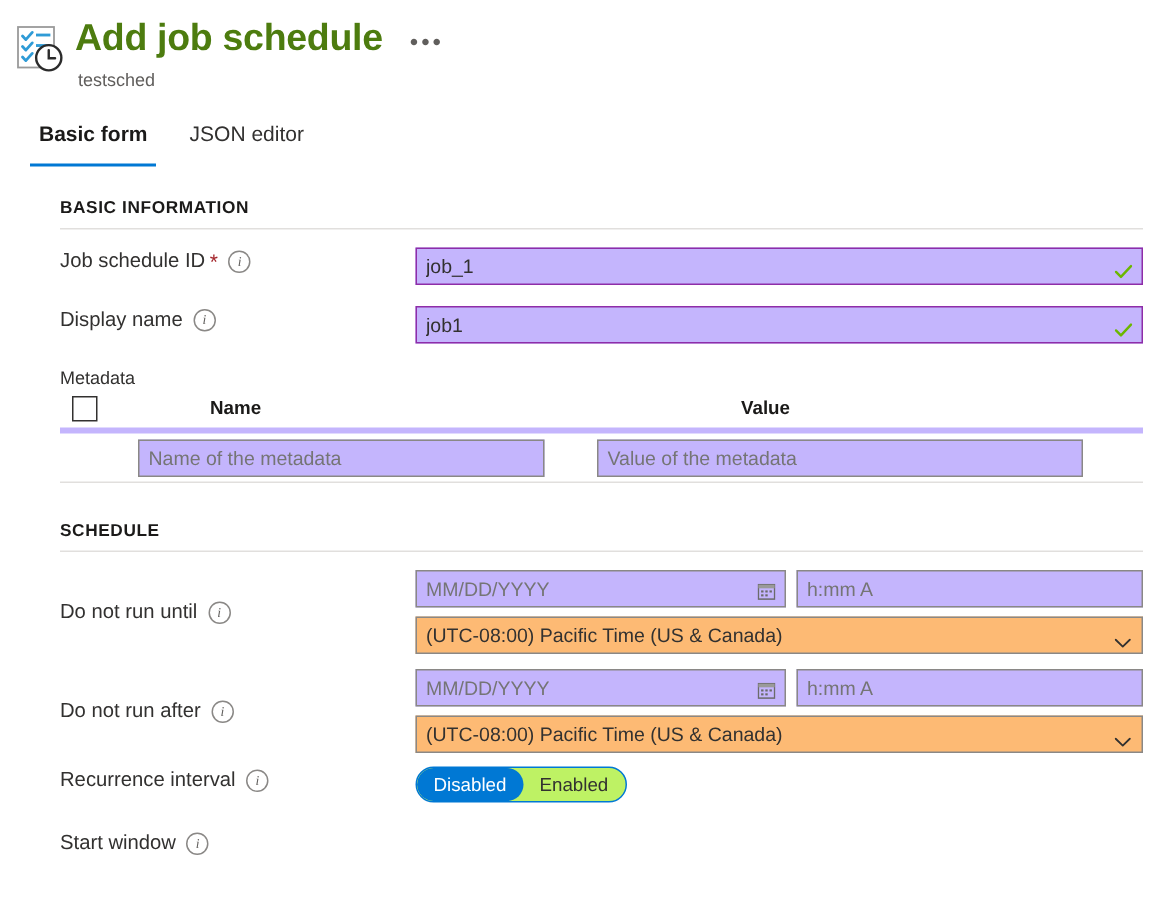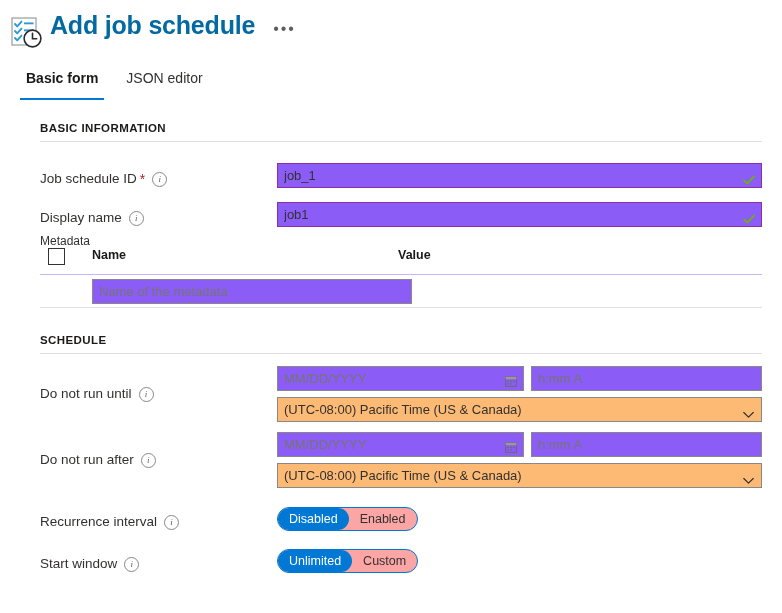--- a/index.html
+++ b/index.html
@@ -40,21 +40,21 @@
     justify-content: flex-start;
   }
   .title-line {
     display: flex;
     align-items: baseline;
   }
   .blade-title {
     font-size: 25px;
     font-weight: 600;
     line-height: 30px;
-    color: #0369a1;
+    color: #4d7c0f;
     letter-spacing: -0.2px;
     white-space: nowrap;
   }
   .ellipsis-btn {
     margin-left: 14px;
     font-size: 16px;
     line-height: 16px;
     color: #605e5c;
     letter-spacing: 2px;
     cursor: pointer;
@@ -115,21 +115,21 @@
     padding-bottom: 7px;
     border-bottom: 1px solid #e1dfdd;
     margin-bottom: 12px;
   }
   .section-schedule-wrap {
     margin-top: 26px;
   }
 
   .field-row {
     display: flex;
-    align-items: flex-end;
+    align-items: flex-start;
     min-height: 34px;
     margin-bottom: 5px;
   }
   .field-row.stacked {
     align-items: center;
   }
   .field-label {
     flex: 0 0 237px;
     max-width: 237px;
     font-size: 13.5px;
@@ -165,21 +165,21 @@
     flex: 1 1 auto;
     min-width: 0;
   }
 
   
   .azinput {
     box-sizing: border-box;
     width: 100%;
     height: 25px;
     border: 1px solid #8a8886;
-    background: #8b5cf6;
+    background: #c4b5fd;
     font-family: "Liberation Sans", sans-serif;
     font-size: 13px;
     color: #323130;
     padding: 0 6px;
     outline: none;
   }
   .azinput::placeholder { color: #757575; }
   .azinput.validated {
     border-color: #8e2da8;
     padding-right: 26px;
@@ -202,24 +202,25 @@
   .metadata-block {
     margin-top: 7px;
   }
   .metadata-label {
     font-size: 12px;
     color: #323130;
     margin-bottom: 0;
   }
   .md-head {
     display: flex;
-    align-items: flex-start;
+    align-items: center;
     height: 26px;
     padding-left: 8px;
-    border-bottom: 1px solid #c4b5fd;
+    border-bottom: 4px solid #c4b5fd;
+    gap: 48px;
   }
   .md-checkbox {
     width: 17px;
     height: 17px;
     border: 1px solid #323130;
     background: #fff;
     box-sizing: border-box;
     flex: 0 0 17px;
     cursor: pointer;
   }
@@ -244,21 +245,21 @@
     height: 32px;
     padding-left: 8px;
     border-bottom: 1px solid #e1dfdd;
   }
   .md-row-spacer { flex: 0 0 17px; }
   .md-cell-name {
     flex: 0 0 325px;
     padding-left: 27px;
     box-sizing: border-box;
   }
-  .md-cell-name .azinput { width: 320px; }
+  .md-cell-name .azinput { width: 271px; }
   .md-cell-value {
     flex: 1 1 auto;
     padding-left: 8px;
     padding-right: 40px;
     box-sizing: border-box;
   }
 
   
   .dt-stack {
     display: flex;
@@ -312,21 +313,21 @@
     pointer-events: none;
   }
 
   
   .seg {
     display: inline-flex;
     align-items: center;
     border: 1px solid #0078d4;
     border-radius: 13px;
     height: 22px;
-    background: #fca5a5;
+    background: #bef264;
     overflow: hidden;
     cursor: pointer;
     user-select: none;
   }
   .seg-opt {
     font-size: 12.5px;
     line-height: 22px;
     padding: 0 11px;
     color: #323130;
     height: 22px;
@@ -358,20 +359,21 @@
         <circle cx="22.5" cy="22.5" r="8.4" fill="#ffffff" stroke="#2b2b2b" stroke-width="1.6"></circle>
         <path d="M22.5 17.4 v5.4 h4.2" fill="none" stroke="#2b2b2b" stroke-width="1.6" stroke-linecap="round"></path>
       </svg>
     </span>
 
     <div class="title-text-block">
       <div class="title-line">
         <div class="blade-title">Add job schedule</div>
         <div class="ellipsis-btn">•••</div>
       </div>
+      <div class="blade-subtitle">testsched</div>
     </div>
   </div>
 
   <div class="tabs">
     <div class="tab active">
       <span>Basic form</span>
     </div>
     <div class="tab">
       <span>JSON editor</span>
     </div>
@@ -423,20 +425,23 @@
     <div class="md-head">
       <div class="md-checkbox"></div>
       <div class="md-col-name">Name</div>
       <div class="md-col-value">Value</div>
     </div>
 
     <div class="md-row">
       <div class="md-row-spacer"></div>
       <div class="md-cell-name">
         <input class="azinput" type="text" placeholder="Name of the metadata" style="">
+      </div>
+      <div class="md-cell-value">
+        <input class="azinput" type="text" placeholder="Value of the metadata" style="">
       </div>
     </div>
   </div>
 
   <div class="section-schedule-wrap">
     <div class="section-header">SCHEDULE</div>
 
     <div class="field-row stacked">
       <div class="field-label">
         <span>Do not run until</span>
@@ -524,22 +529,16 @@
           <div class="seg-opt">Enabled</div>
         </div>
       </div>
     </div>
 
     <div class="field-row" style="margin-top:8px;">
       <div class="field-label">
         <span>Start window</span>
         <span class="info-icon">i</span>
       </div>
-      <div class="field-control">
-        <div class="seg">
-          <div class="seg-opt sel">Unlimited</div>
-          <div class="seg-opt">Custom</div>
-        </div>
-      </div>
     </div>
 
   </div>
 </div>
 
 </body></html>

